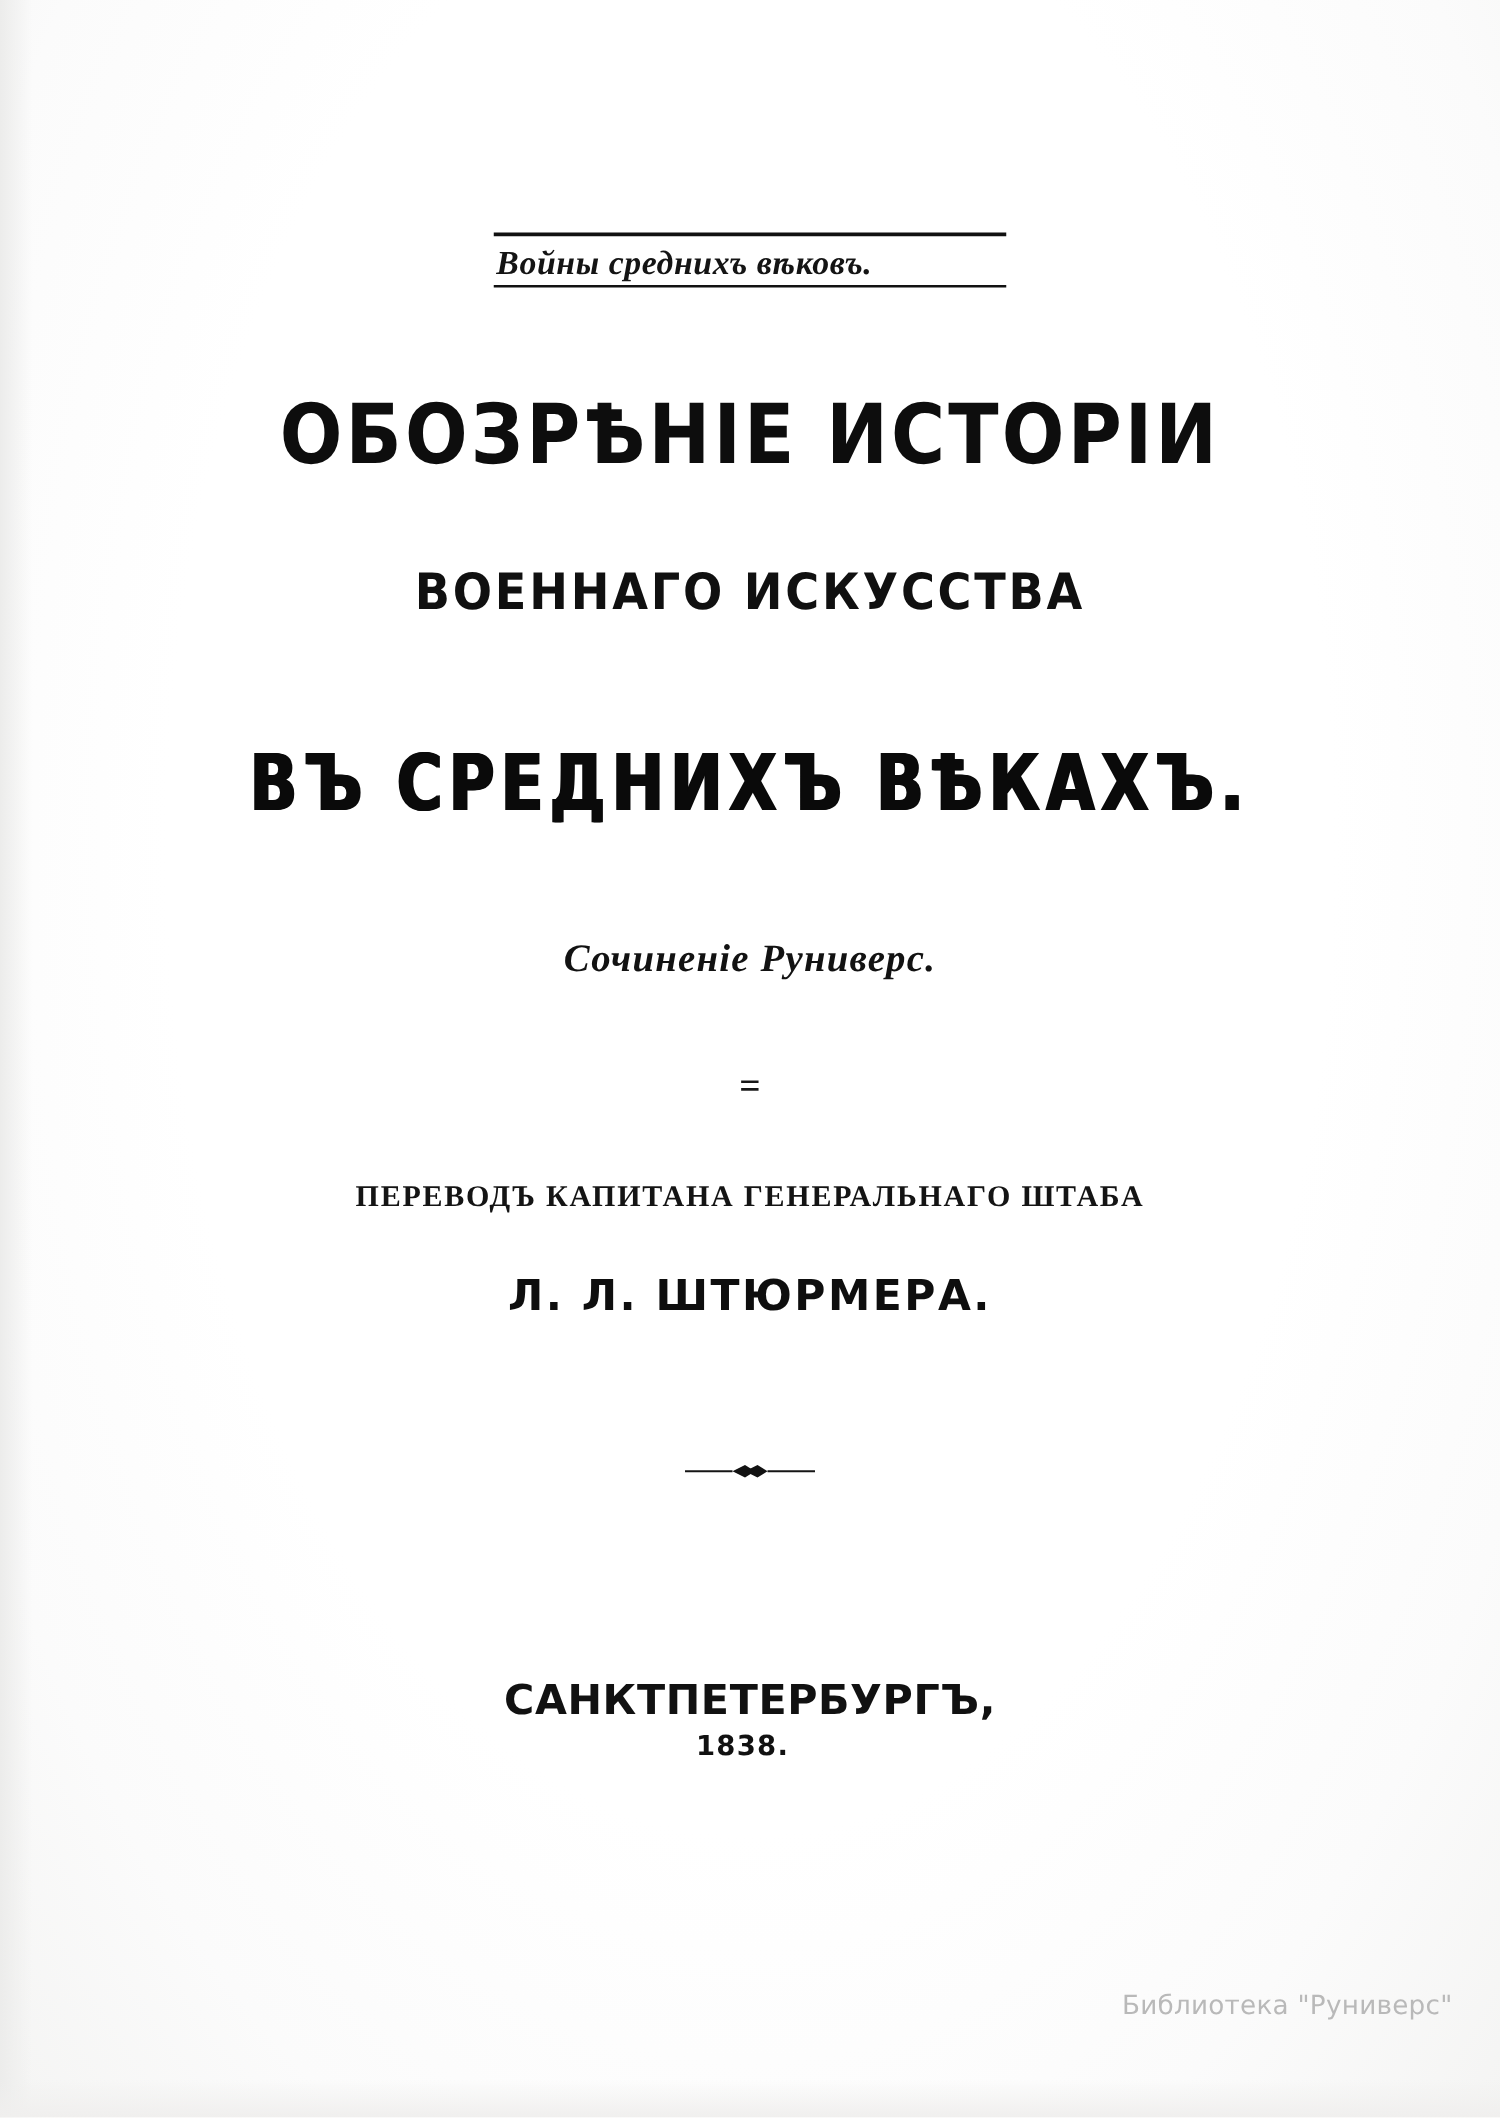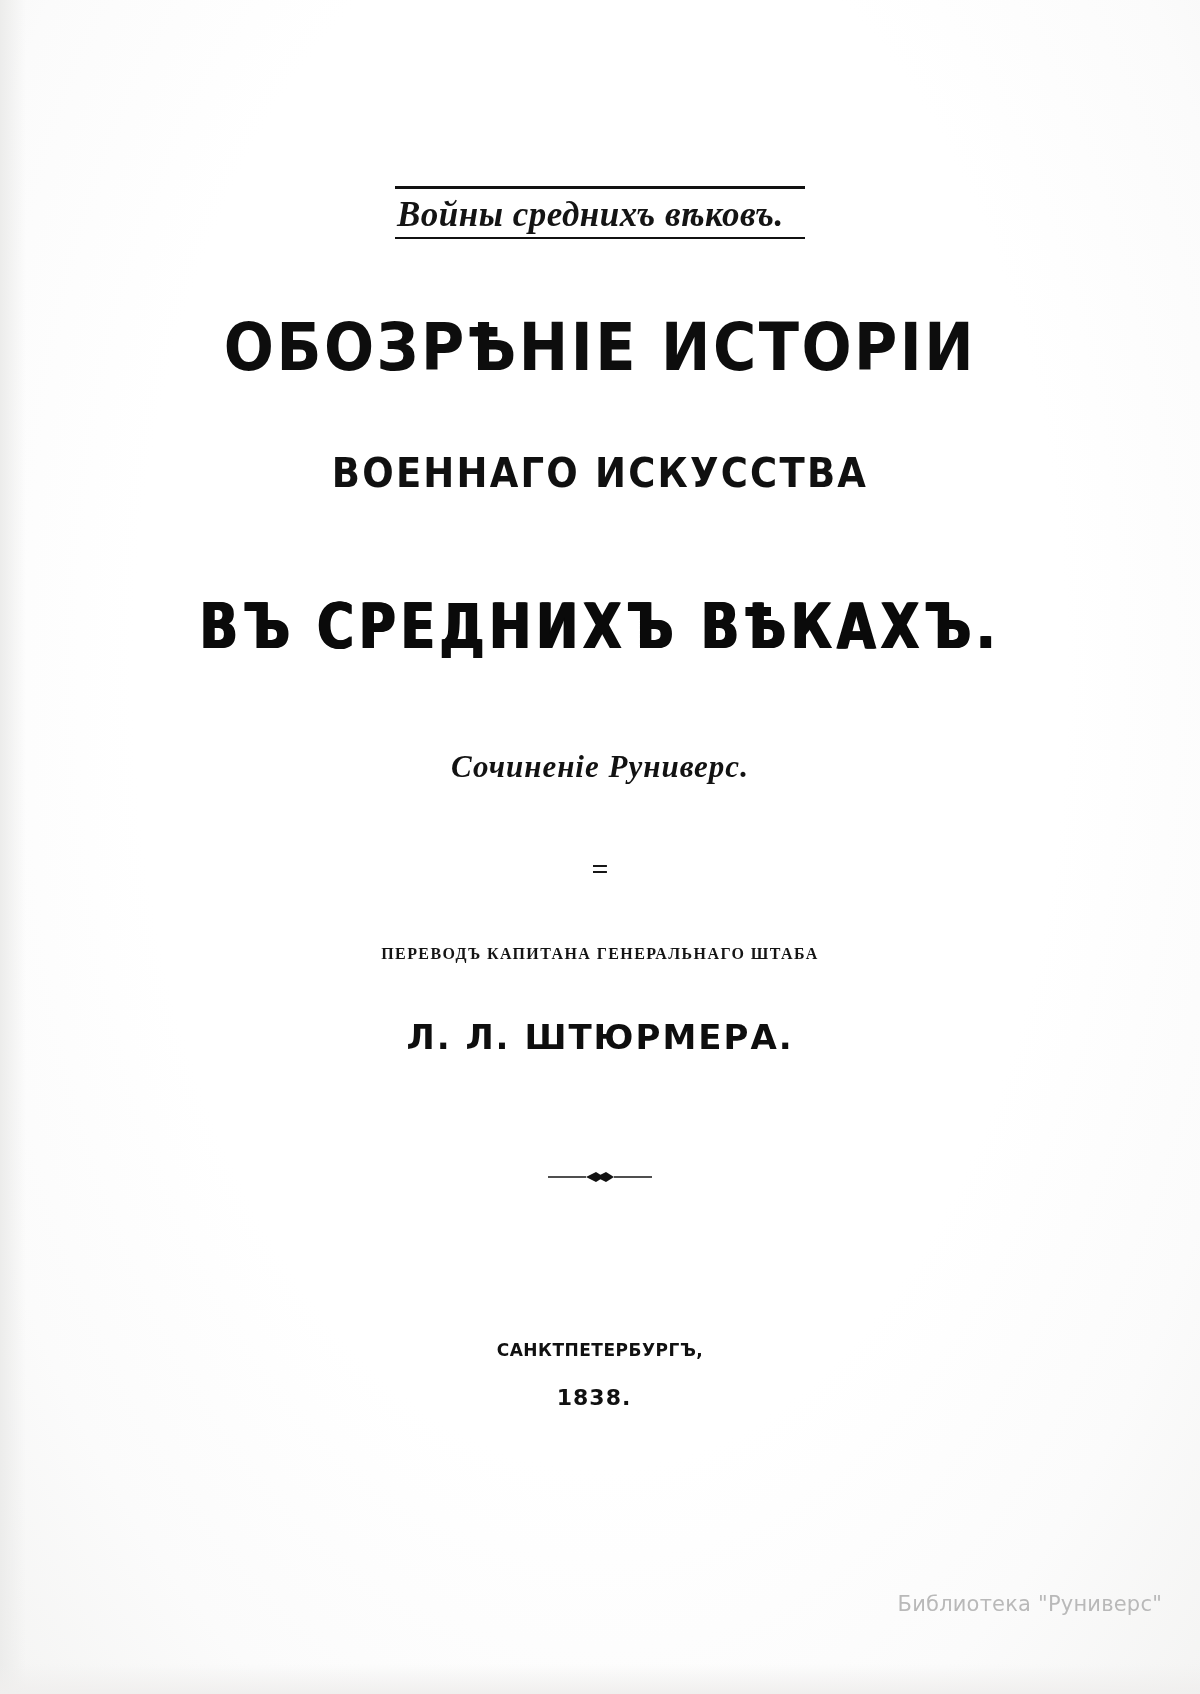--- a/index.html
+++ b/index.html
@@ -47,21 +47,21 @@
   }
   .rule-bottom {
     border-top: 2px solid #111;
     width: 410px;
     margin: 2px 0 0 0;
   }
   .running-head-text {
     font-family: "Liberation Serif", serif;
     font-style: italic;
     font-weight: bold;
-    font-size: 35px;
+    font-size: 27px;
     letter-spacing: 0.5px;
     color: #141414;
     padding-left: 2px;
     line-height: 1.15;
   }
 
   
   .line-1 {
     position: absolute;
     left: 0; right: 0;
@@ -121,21 +121,21 @@
     color: #161616;
     letter-spacing: 0;
   }
 
   
   .translator-line {
     position: absolute;
     left: 0; right: 0;
     top: 945px;
     font-family: "Liberation Serif", serif;
-    font-size: 16px;
+    font-size: 24px;
     font-weight: bold;
     letter-spacing: 1.4px;
     color: #141414;
   }
   .translator-name {
     position: absolute;
     left: 0; right: 0;
     top: 1017px;
     font-family: "DejaVu Sans", sans-serif;
     font-weight: 700;
@@ -153,21 +153,21 @@
   }
   .ornament svg { display: block; margin: 0 auto; }
 
   
   .imprint-city {
     position: absolute;
     left: 0; right: 0;
     top: 1340px;
     font-family: "DejaVu Sans", sans-serif;
     font-weight: 700;
-    font-size: 17px;
+    font-size: 33px;
     letter-spacing: 0.5px;
     color: #111;
   }
   .imprint-year {
     position: absolute;
     left: 0; right: 12px;
     top: 1385px;
     font-family: "DejaVu Sans", sans-serif;
     font-weight: 700;
     font-size: 22px;

